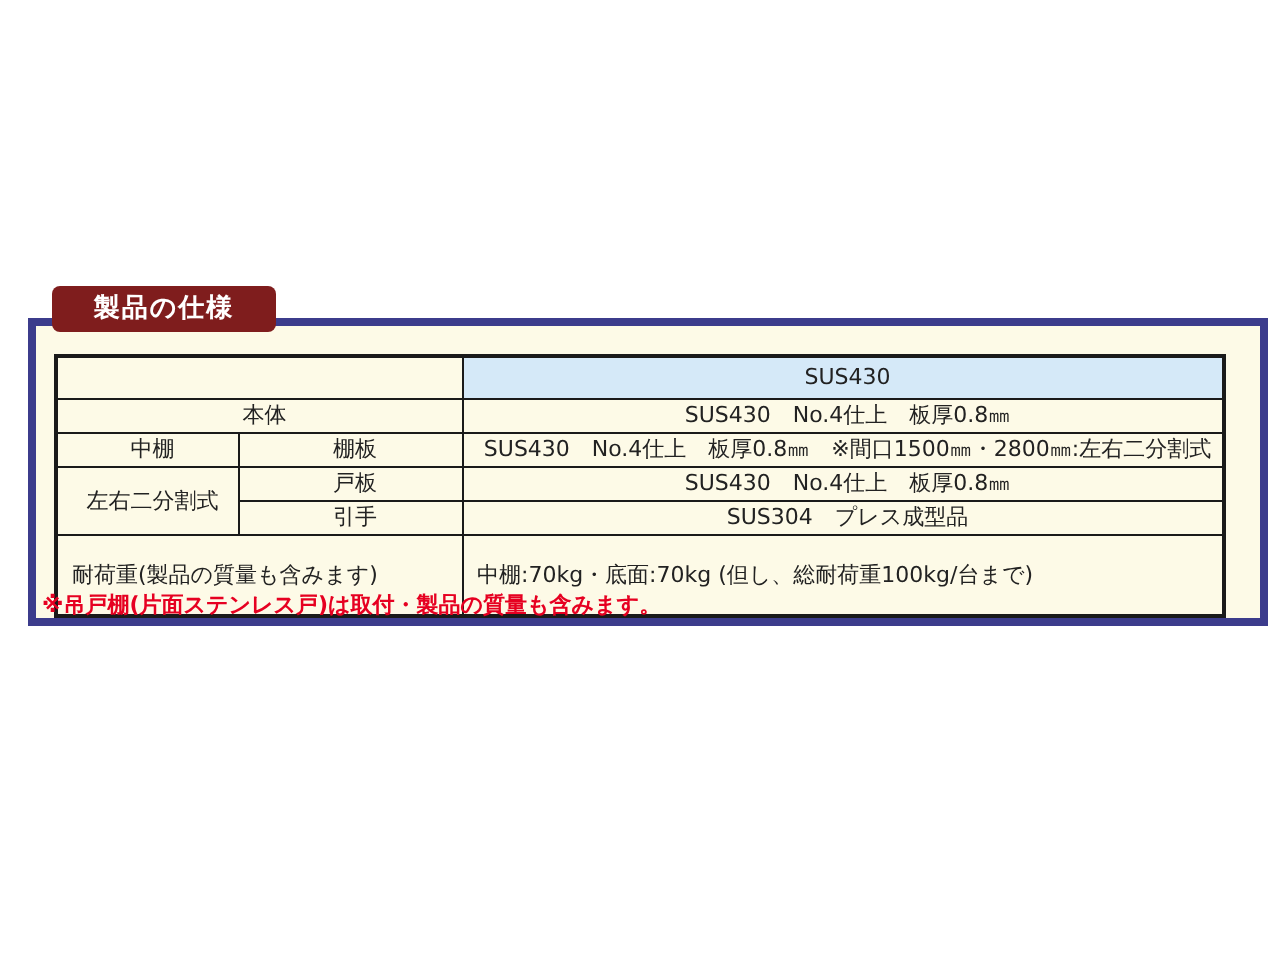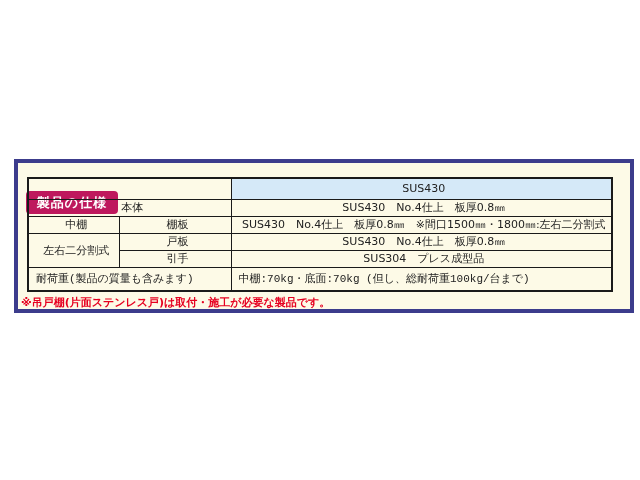--- a/index.html
+++ b/index.html
@@ -13,29 +13,28 @@
     width: 640px;
     height: 480px;
     background: #ffffff;
     overflow: hidden;
   }
   
   .badge {
     position: absolute;
     left: 26px;
     top: 143px;
-    width: 92px;
+    width: 112px;
     height: 23px;
-    background: #be185d;
+    background: #7f1d1d;
     border-radius: 4px;
     display: flex;
     align-items: center;
     justify-content: center;
     z-index: 2;
-    margin-top: 48px;
   }
   .badge .badge-label {
     color: #ffffff;
     font-weight: bold;
     font-size: 13px;
     letter-spacing: 1px;
     line-height: 1;
   }
   
   .panel {
@@ -66,21 +65,21 @@
     padding: 0 2px 0 7px;
     vertical-align: middle;
     overflow: hidden;
     white-space: nowrap;
   }
   .spec-table {
     border: 2px solid #1a1a1a;
   }
   .r-header { height: 21px; }
   .r-std    { height: 17px; text-align: center; }
-  .r-last   { height: 24px; font-family: Liberation Mono, monospace; }
+  .r-last   { height: 41px; }
   .header-empty { background: transparent; }
   .header-value {
     background: #D5E9F8;
     text-align: center;
     font-size: 12px;
     padding: 0;
     color: #222222;
   }
   .value-cell { padding-left: 13px; }
   
@@ -117,33 +116,33 @@
         <td colspan="2" class="header-empty"></td>
         <td class="header-value">SUS430</td>
       </tr>
       <tr class="r-std">
         <td colspan="2">本体</td>
         <td class="value-cell">SUS430　No.4仕上　板厚0.8㎜</td>
       </tr>
       <tr class="r-std">
         <td>中棚</td>
         <td>棚板</td>
-        <td class="value-cell">SUS430　No.4仕上　板厚0.8㎜　※間口1500㎜・1800㎜:左右二分割式</td>
+        <td class="value-cell">SUS430　No.4仕上　板厚0.8㎜　※間口1500㎜・2800㎜:左右二分割式</td>
       </tr>
       <tr class="r-std">
         <td rowspan="2">左右二分割式</td>
         <td>戸板</td>
         <td class="value-cell">SUS430　No.4仕上　板厚0.8㎜</td>
       </tr>
       <tr class="r-std">
         <td>引手</td>
         <td class="value-cell">SUS304　プレス成型品</td>
       </tr>
       <tr class="r-last">
         <td colspan="2">耐荷重(製品の質量も含みます)</td>
         <td class="value-cell">中棚:70kg・底面:70kg (但し、総耐荷重100kg/台まで)</td>
       </tr>
     </tbody>
   </table>
 
-  <div class="footnote">※吊戸棚(片面ステンレス戸)は取付・施工が必要な製品です。</div>
+  <div class="footnote">※吊戸棚(片面ステンレス戸)は取付・製品の質量も含みます。</div>
 
 </div>
 
 </body></html>

